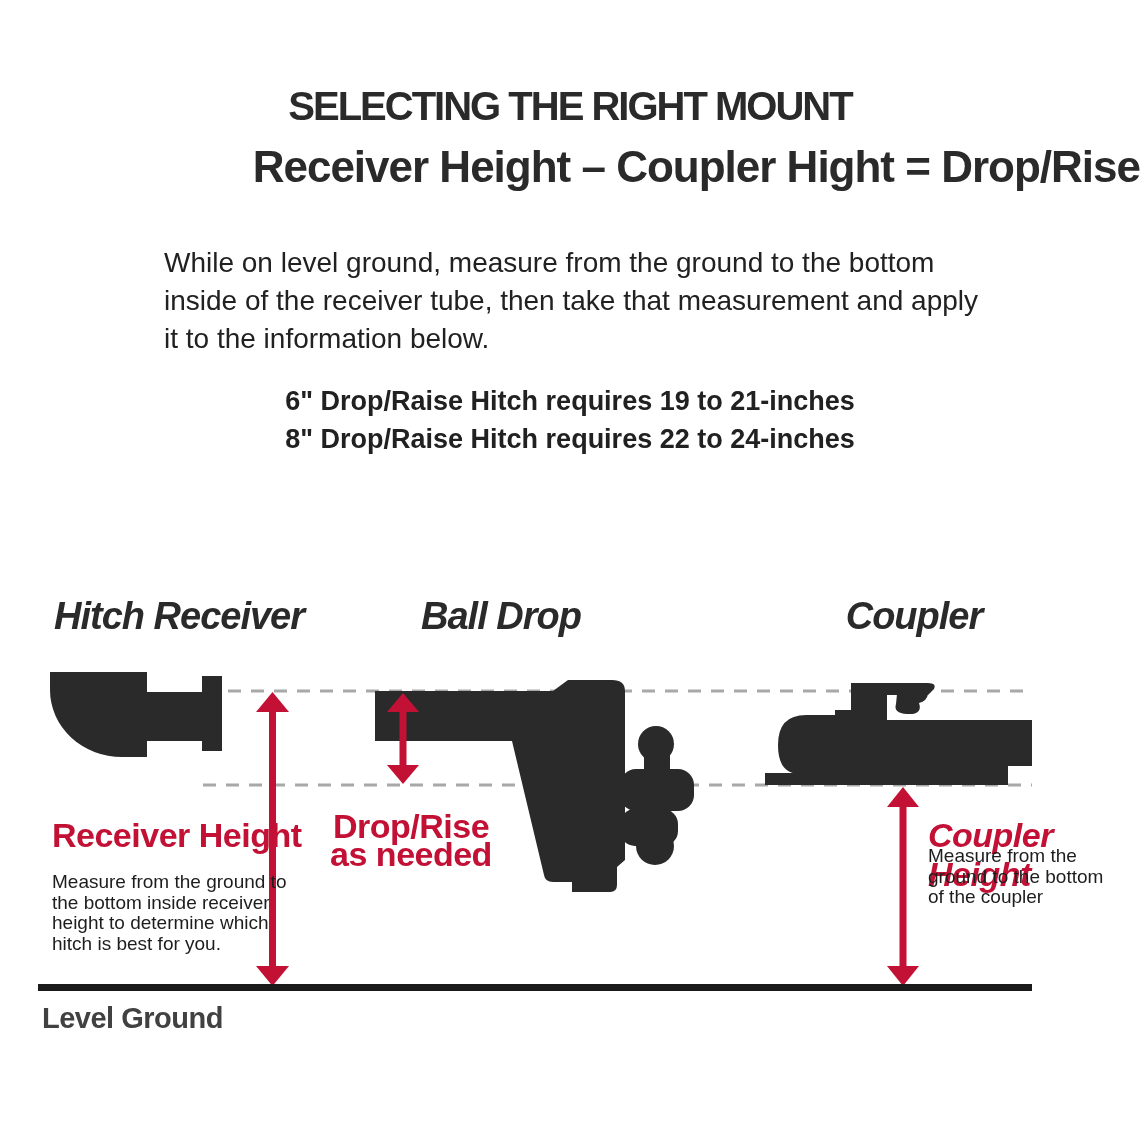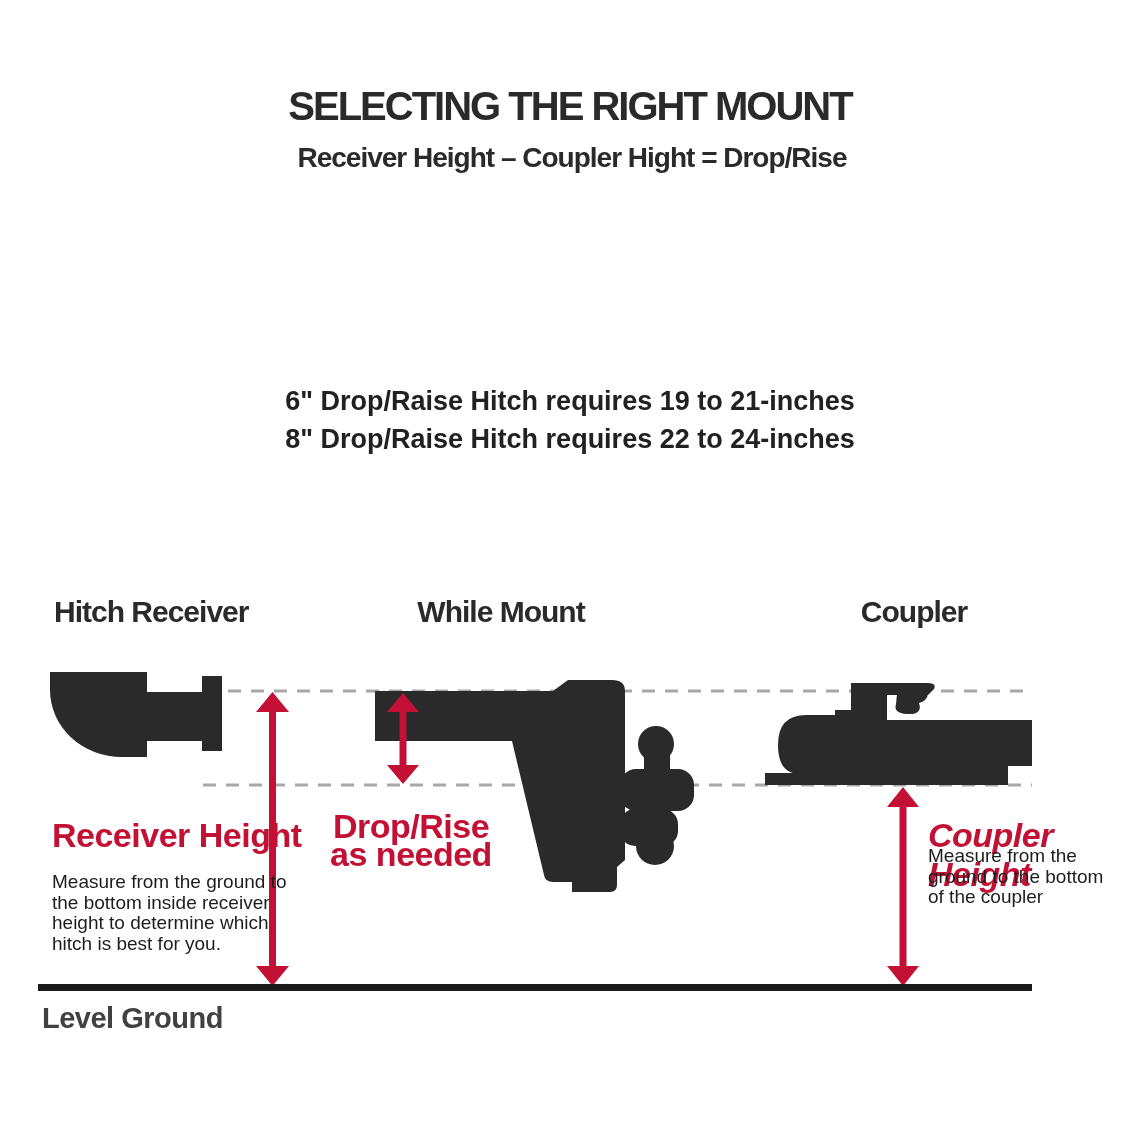--- a/index.html
+++ b/index.html
@@ -16,35 +16,36 @@
   }
   .stage{position:absolute;inset:0;width:1140px;height:1140px;}
   .abs{position:absolute;}
 
   .title{
     left:0;right:0;top:84px;text-align:center;
     font-size:40px;font-weight:700;letter-spacing:-2px;color:var(--ink);
     white-space:nowrap;
   }
   .formula{
-    left:4px;right:0;top:142px;text-align:center;
-    font-size:28px;font-weight:700;letter-spacing:-1px;color:var(--ink);
+    left:4px;right:0;top:142px;text-align:right;
+    font-size:44px;font-weight:700;letter-spacing:-1px;color:var(--ink);
     white-space:nowrap;
   }
   .intro{
     left:164px;top:244px;font-size:28px;line-height:38px;color:#212121;
     white-space:pre-line;
   }
   .reqs{
     left:0;right:0;top:382px;text-align:center;
     font-size:27px;font-weight:700;line-height:38px;color:#212121;
   }
   .section-header{
-    top:595px;font-size:30px;font-weight:700;letter-spacing:-1px;color:var(--ink);
+    top:595px;font-size:38px;font-weight:700;letter-spacing:-1px;color:var(--ink);
     white-space:nowrap;
+    font-style:italic;
   }
   .sh-receiver{left:54px;}
   .sh-ballmount{left:501px;transform:translateX(-50%);}
   .sh-coupler{left:914px;transform:translateX(-50%);text-align:center;}
 
   .red-label{
     font-size:34px;font-weight:700;letter-spacing:-0.5px;color:var(--accent-red);
     white-space:pre-line;
   }
   .lbl-receiver{left:52px;top:816px;}
@@ -117,28 +118,31 @@
       <polygon class="red-fill" points="903,787 887,807 919,807"></polygon>
       <polygon class="red-fill" points="903,986 887,966 919,966"></polygon>
     </g>
 
     <rect class="ground-fill" x="38" y="984" width="994" height="7"></rect>
   </svg>
 
   <h1 class="abs title">SELECTING THE RIGHT MOUNT</h1>
   <h2 class="abs formula">Receiver Height – Coupler Hight = Drop/Rise</h2>
 
+  <p class="abs intro">While on level ground, measure from the ground to the bottom
+inside of the receiver tube, then take that measurement and apply
+it to the information below.</p>
 
   <div class="abs reqs">
     <div>6" Drop/Raise Hitch requires 19 to 21-inches</div>
     <div>8" Drop/Raise Hitch requires 22 to 24-inches</div>
   </div>
 
   <div class="abs section-header sh-receiver">Hitch Receiver</div>
-  <div class="abs section-header sh-ballmount">While Mount</div>
+  <div class="abs section-header sh-ballmount">Ball Drop</div>
   <div class="abs section-header sh-coupler">Coupler</div>
 
   <div class="abs red-label lbl-receiver">Receiver Height</div>
   <div class="abs desc desc-receiver">Measure from the ground to
 the bottom inside receiver
 height to determine which
 hitch is best for you.</div>
 
   <div class="abs red-label lbl-droprise">Drop/Rise
 as needed</div>

